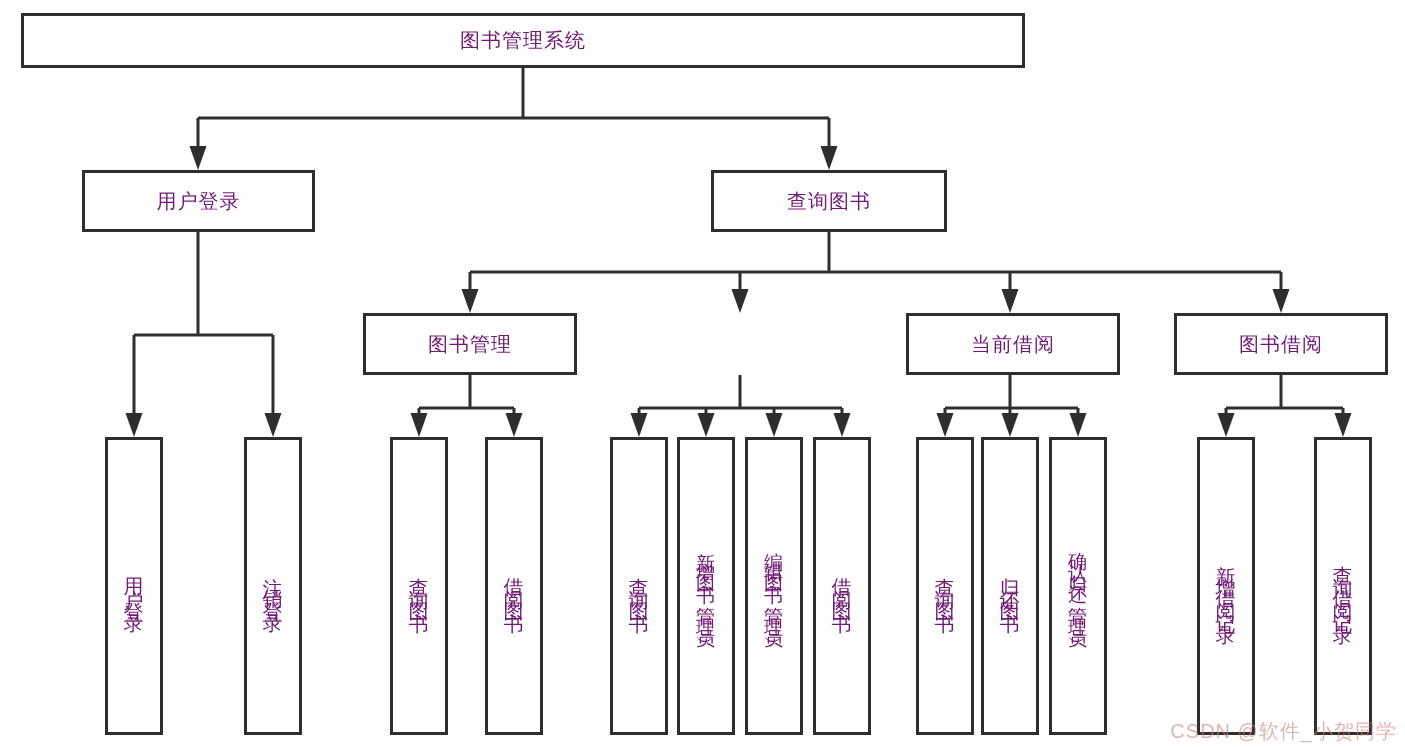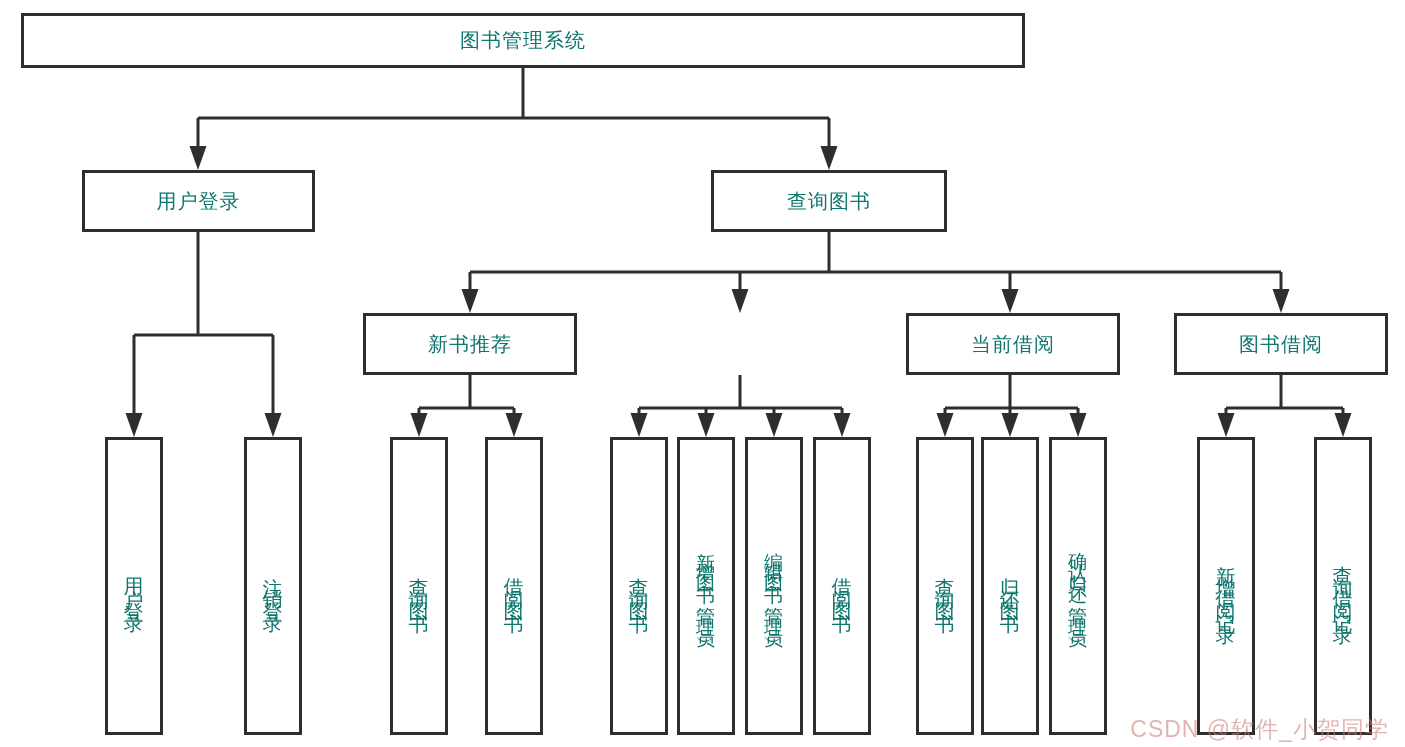--- a/index.html
+++ b/index.html
@@ -4,21 +4,21 @@
 <style>
   html,body{margin:0;padding:0;background:#ffffff;}
   body{
     width:1405px;height:747px;position:relative;overflow:hidden;
     font-family:"Liberation Sans","DejaVu Sans",sans-serif;
   }
   #stage{position:absolute;left:0;top:0;width:1405px;height:747px;}
   svg.wires{position:absolute;left:0;top:0;z-index:1;}
   .box{
     position:absolute;box-sizing:border-box;background:#ffffff;
-    border:3px solid #2e2e2e;color:#0f766e;
+    border:3px solid #2e2e2e;color:#701a75;
     display:flex;align-items:center;justify-content:center;
     z-index:2;text-align:center;
   }
   .h-label{font-size:20px;letter-spacing:1px;}
   .root-box{left:21px;top:13px;width:1004px;height:55px;}
   .l2-box,.l3-box{height:62px;}
   .leaf{
     width:58px;height:298px;top:437px;
     writing-mode:vertical-rl;
   }
@@ -33,22 +33,22 @@
   #n-borrow{left:633px;}
   #n-current{left:906px;text-align:right;}
   #n-records{left:1174px;}
   
   #lf-ul-1{left:105px;} #lf-ul-2{left:244px;}
   #lf-nb-1{left:390px;} #lf-nb-2{left:485px;}
   #lf-bw-1{left:610px;} #lf-bw-2{left:677px;} #lf-bw-3{left:745px;} #lf-bw-4{left:813px;}
   #lf-cu-1{left:916px;} #lf-cu-2{left:981px;} #lf-cu-3{left:1049px;}
   #lf-rc-1{left:1197px;} #lf-rc-2{left:1314px;}
   .watermark{
-    position:absolute;right:16px;bottom:2px;z-index:5;
-    font-size:23px;letter-spacing:1px;
+    position:absolute;right:8px;bottom:2px;z-index:5;
+    font-size:20px;letter-spacing:1px;
     color:rgba(205,130,122,0.60);
     white-space:nowrap;
   }
 </style>
 </head>
 <body>
 
 <div id="stage">
 
   <svg class="wires" width="1405" height="747" viewBox="0 0 1405 747">
@@ -96,21 +96,21 @@
   </div>
 
   <div class="box l2-box h-label" id="n-user-login">
     <span>用户登录</span>
   </div>
   <div class="box l2-box h-label" id="n-book-mgmt">
     <span>查询图书</span>
   </div>
 
   <div class="box l3-box h-label" id="n-new-book">
-    <span>新书推荐</span>
+    <span>图书管理</span>
   </div>
   <div class="box l3-box h-label" id="n-current">
     <span>当前借阅</span>
   </div>
   <div class="box l3-box h-label" id="n-records">
     <span>图书借阅</span>
   </div>
 
   <div class="box leaf v-label" id="lf-ul-1">
     <span>用户登录</span>

